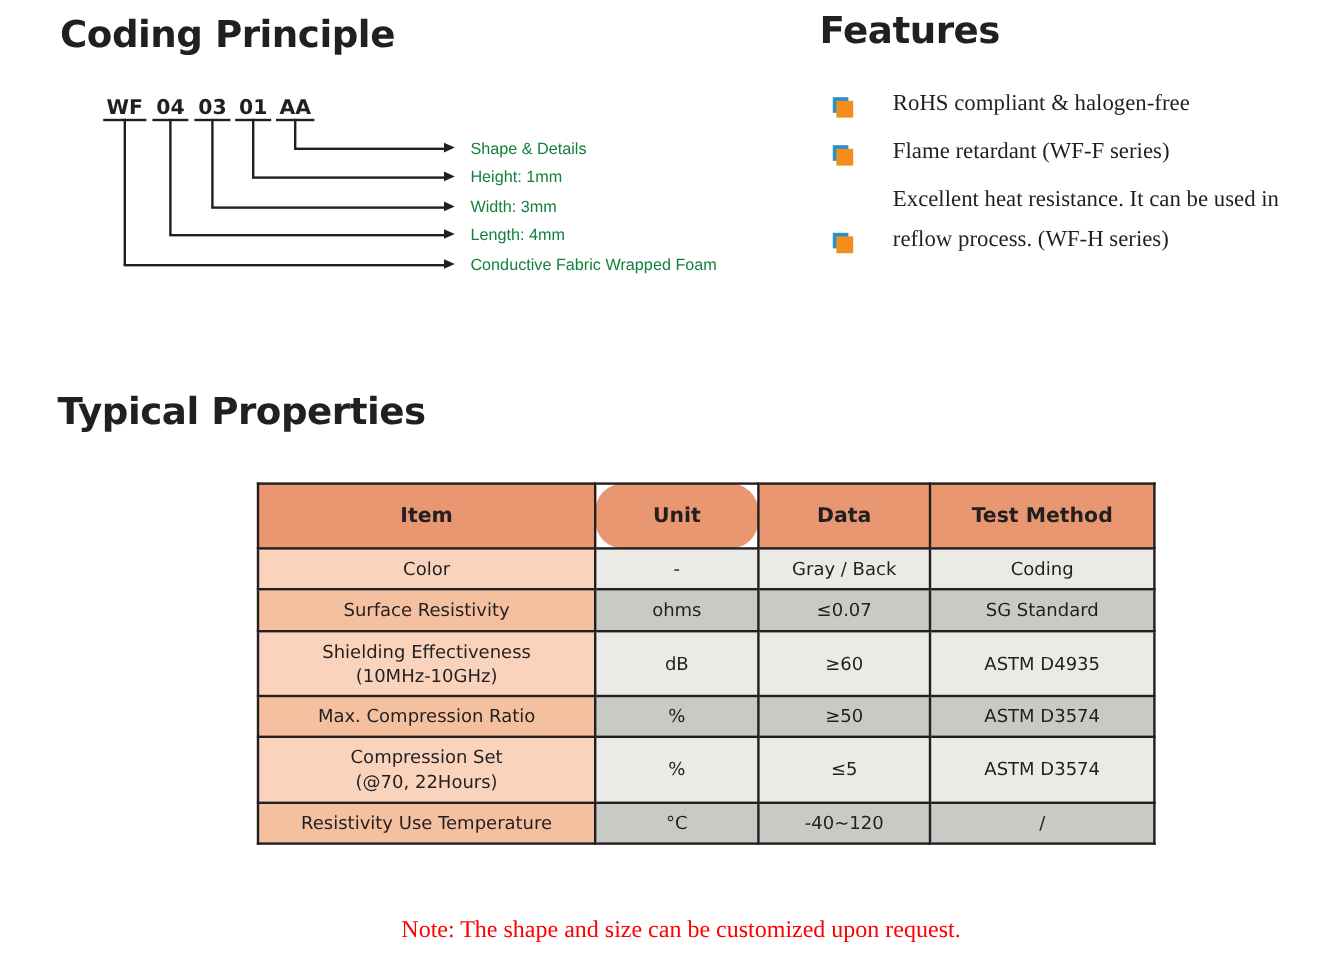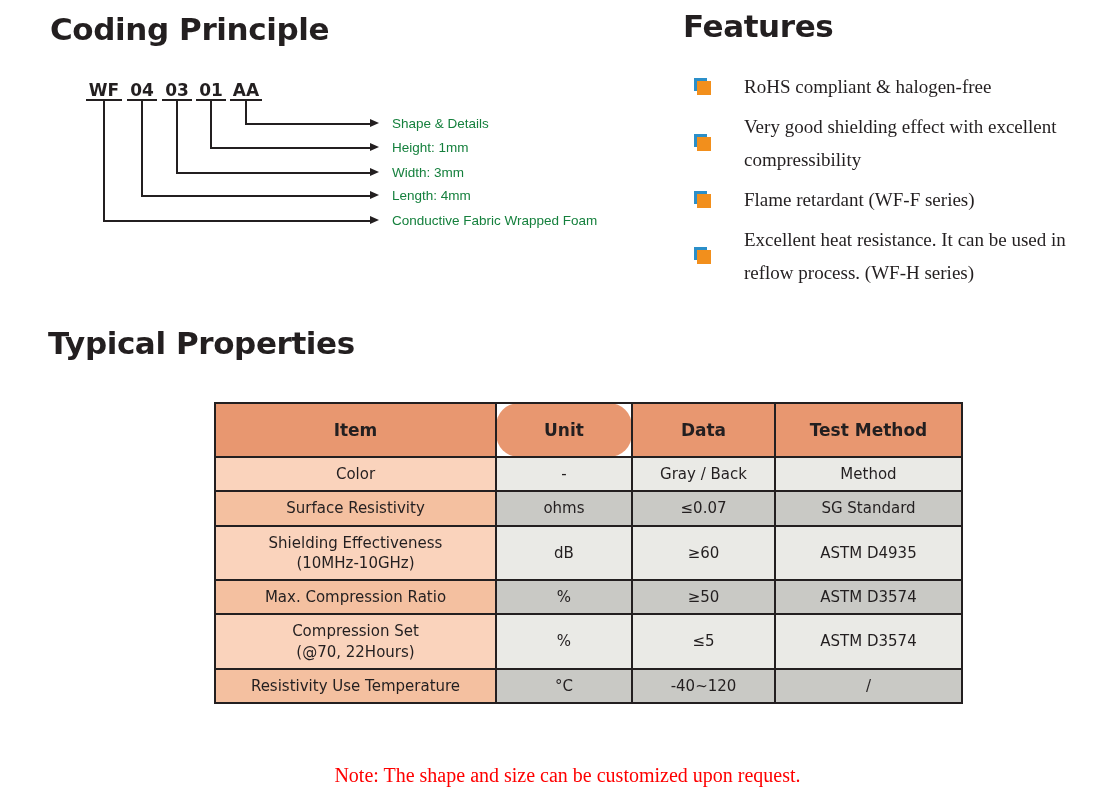--- a/index.html
+++ b/index.html
@@ -73,21 +73,21 @@
 
   
   #features-list {
     position: absolute;
     left: 694px;
     top: 70px;
     width: 410px;
   }
   .feature-row {
     display: flex;
-    align-items: center;
+    align-items: flex-end;
     margin-bottom: 7px;
   }
   .feature-bullet {
     position: relative;
     width: 22px;
     min-width: 22px;
     height: 22px;
     margin-top: 4px;
   }
   .feature-bullet .sq-back {
@@ -215,27 +215,20 @@
 <div id="features-list">
 
   <div class="feature-row">
     <span class="feature-bullet">
       <span class="sq-back"></span>
         <span class="sq-front"></span>
     </span>
     <span class="feature-text">RoHS compliant &amp; halogen-free</span>
   </div>
 
-  <div class="feature-row">
-    <span class="feature-bullet">
-      <span class="sq-back"></span>
-        <span class="sq-front"></span>
-    </span>
-    <span class="feature-text">Very good shielding effect with excellent compressibility</span>
-  </div>
 
 
   <div class="feature-row">
     <span class="feature-bullet">
       <span class="sq-back"></span>
         <span class="sq-front"></span>
     </span>
     <span class="feature-text">Flame retardant (WF-F series)</span>
   </div>
 
@@ -255,21 +248,21 @@
       <th class="col-unit">Unit</th>
       <th class="col-data">Data</th>
       <th class="col-method">Test Method</th>
     </tr>
   </thead>
   <tbody>
     <tr class="row-light">
       <td class="c-item cell-multiline">Color</td>
       <td class="c-other">-</td>
       <td class="c-other">Gray / Back</td>
-      <td class="c-other">Method</td>
+      <td class="c-other">Coding</td>
     </tr>
     <tr class="row-dark">
       <td class="c-item cell-multiline">Surface Resistivity</td>
       <td class="c-other">ohms</td>
       <td class="c-other">≤0.07</td>
       <td class="c-other">SG Standard</td>
     </tr>
     <tr class="row-light">
       <td class="c-item cell-multiline">Shielding Effectiveness
 (10MHz-10GHz)</td>

